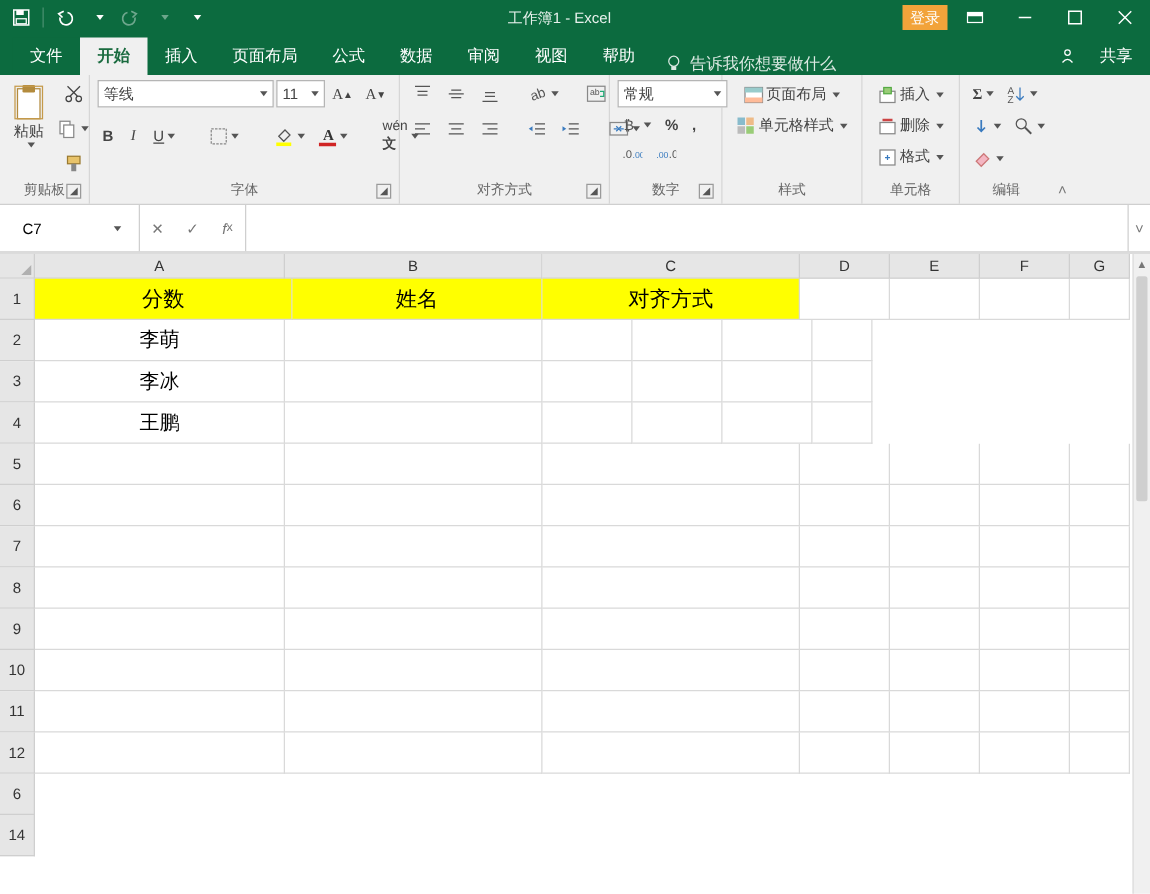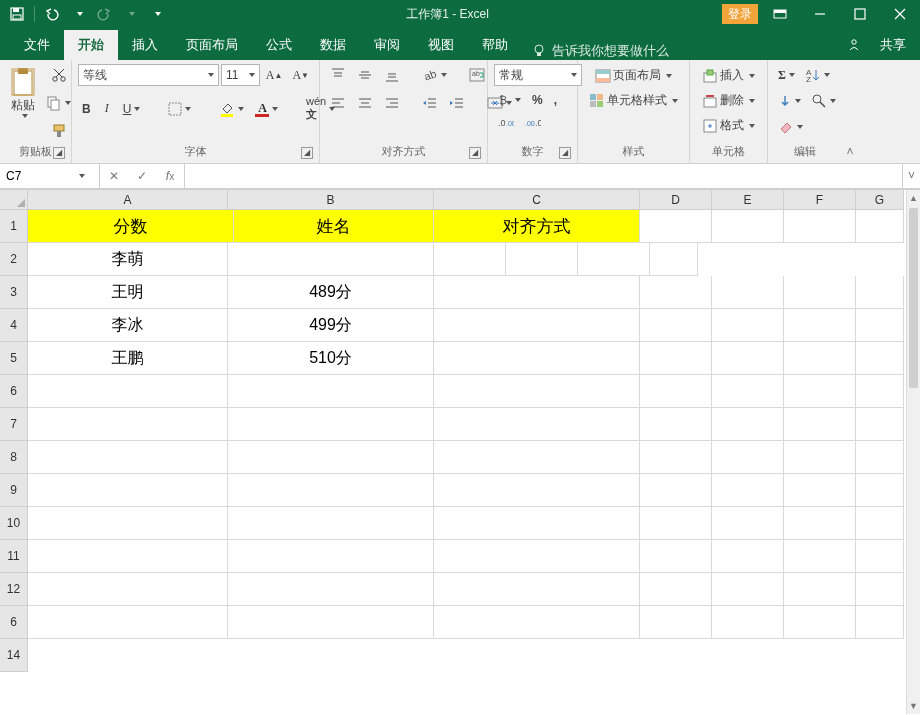--- a/index.html
+++ b/index.html
@@ -31,21 +31,21 @@
 .group .glabel { text-align:center; font-size:11px; color:#666; padding:2px 0 4px; position:relative; }
 .group .glabel .dlaunch { position:absolute; right:0; bottom:4px; width:12px; height:12px; border:1px solid #9a9a9a; font-size:8px; line-height:9px; text-align:center; color:#555; }
 .rbtn { display:flex; align-items:center; justify-content:center; padding:2px 3px; border:1px solid transparent; border-radius:2px; }
 .col { display:flex; flex-direction:column; gap:2px; }
 .row { display:flex; align-items:center; gap:2px; }
 .sel { border:1px solid #b5b5b5; background:#fff; height:22px; display:flex; align-items:center; padding:0 4px; font-size:12px; }
 .caret { width:0;height:0;border-left:3px solid transparent;border-right:3px solid transparent;border-top:4px solid #555; margin-left:3px; }
 .vsep { width:1px; background:#d6d6d6; margin:2px 4px; }
 
 
-.fxbar { height:25px; border-bottom:1px solid #cfcfcf; display:flex; align-items:stretch; font-size:12px; }
+.fxbar { height:38px; border-bottom:1px solid #cfcfcf; display:flex; align-items:stretch; font-size:12px;padding-left:12px; }
 .namebox { width:100px; border-right:1px solid #cfcfcf; display:flex; align-items:center; padding:0 6px; }
 .namebox input { border:none; outline:none; width:70px; font-size:12px; }
 .fxbtns { display:flex; align-items:center; border-right:1px solid #cfcfcf; }
 .fxbtns .fbtn { width:28px; display:flex; align-items:center; justify-content:center; color:#777; }
 .fxinput { flex:1; display:flex; align-items:center; padding:0 6px; }
 .fxexpand { width:18px; border-left:1px solid #cfcfcf; display:flex; align-items:center; justify-content:center; color:#777; }
 
 
 .gridwrap { position:relative; height:525px; overflow:hidden; border-top:1px solid #cfcfcf; }
 .selectall { position:absolute; left:0; top:0; width:28px; height:20px; background:#e6e6e6; border-right:1px solid #cfcfcf; border-bottom:1px solid #cfcfcf; }
@@ -548,40 +548,29 @@
     </div>
     <div class="crow">
       <div class="cell colA">李萌</div>
       <div class="cell colC"></div>
       <div class="cell colD"></div>
         <div class="cell colE"></div>
         <div class="cell colF"></div>
         <div class="cell colG"></div>
     </div>
     <div class="crow">
-      <div class="cell colA">王明</div>
-      <div class="cell colB">489分</div>
+      <div class="cell colA">李冰</div>
       <div class="cell colC"></div>
       <div class="cell colD"></div>
         <div class="cell colE"></div>
         <div class="cell colF"></div>
         <div class="cell colG"></div>
     </div>
     <div class="crow">
-      <div class="cell colA">李冰</div>
-      <div class="cell colB">499分</div>
-      <div class="cell colC"></div>
-      <div class="cell colD"></div>
-        <div class="cell colE"></div>
-        <div class="cell colF"></div>
-        <div class="cell colG"></div>
-    </div>
-    <div class="crow">
       <div class="cell colA">王鹏</div>
-      <div class="cell colB">510分</div>
       <div class="cell colC"></div>
       <div class="cell colD"></div>
         <div class="cell colE"></div>
         <div class="cell colF"></div>
         <div class="cell colG"></div>
     </div>
 
     <div class="crow">
         <div class="cell colA"></div>
         <div class="cell colB"></div>

